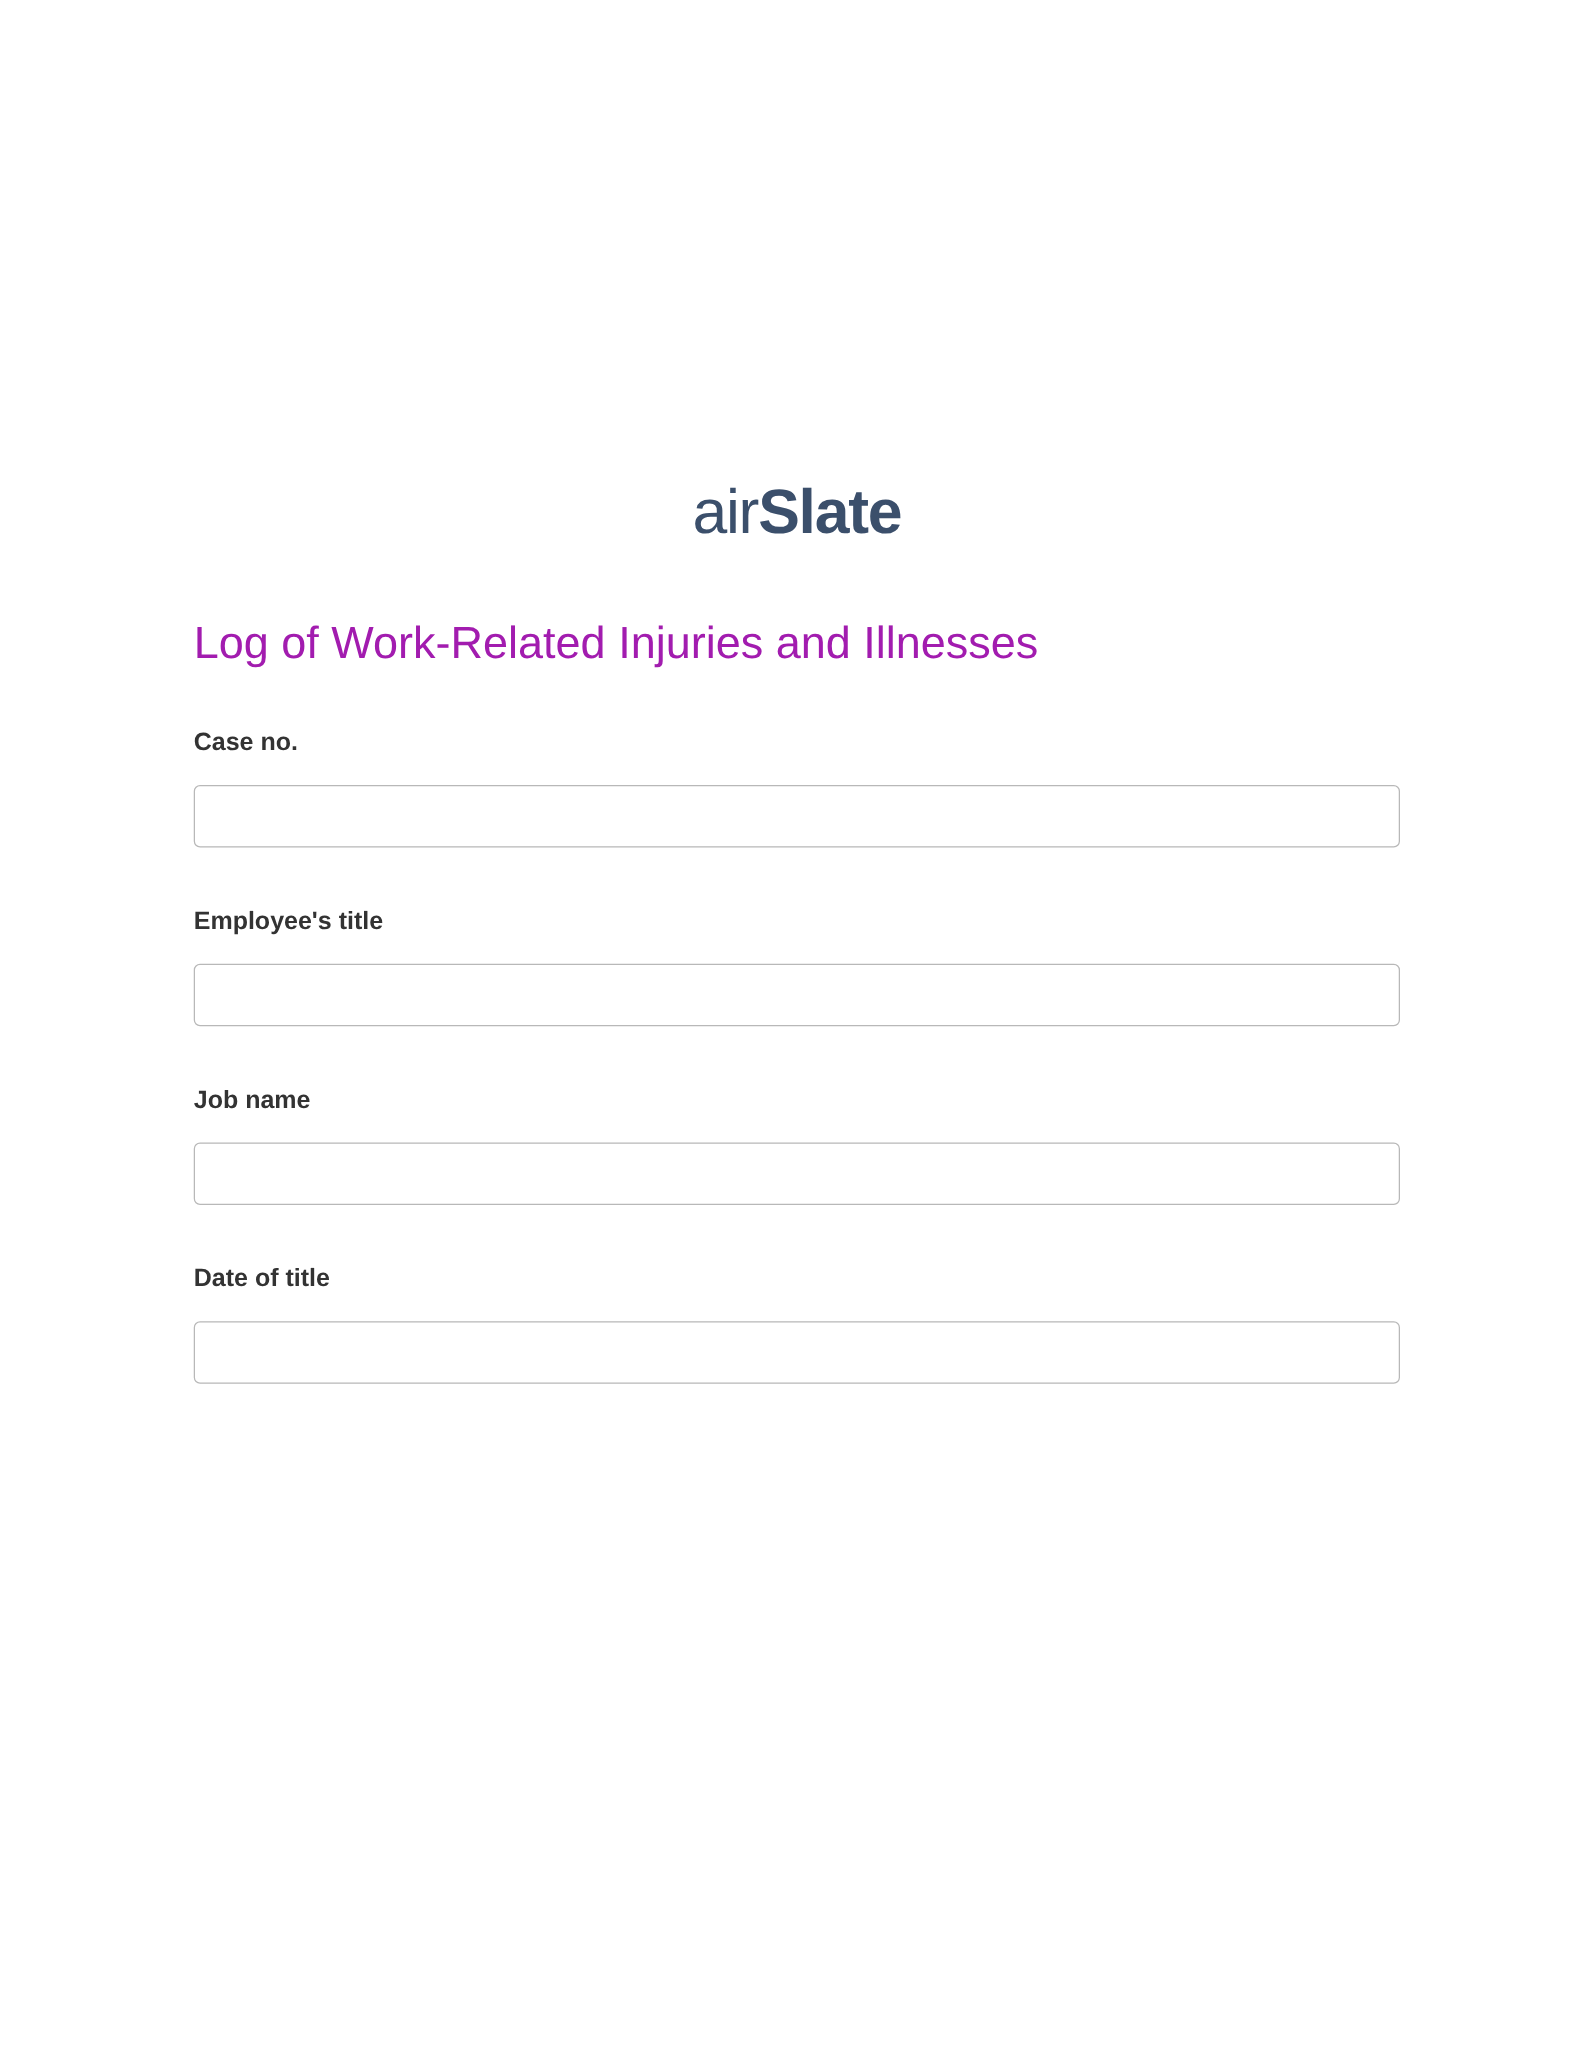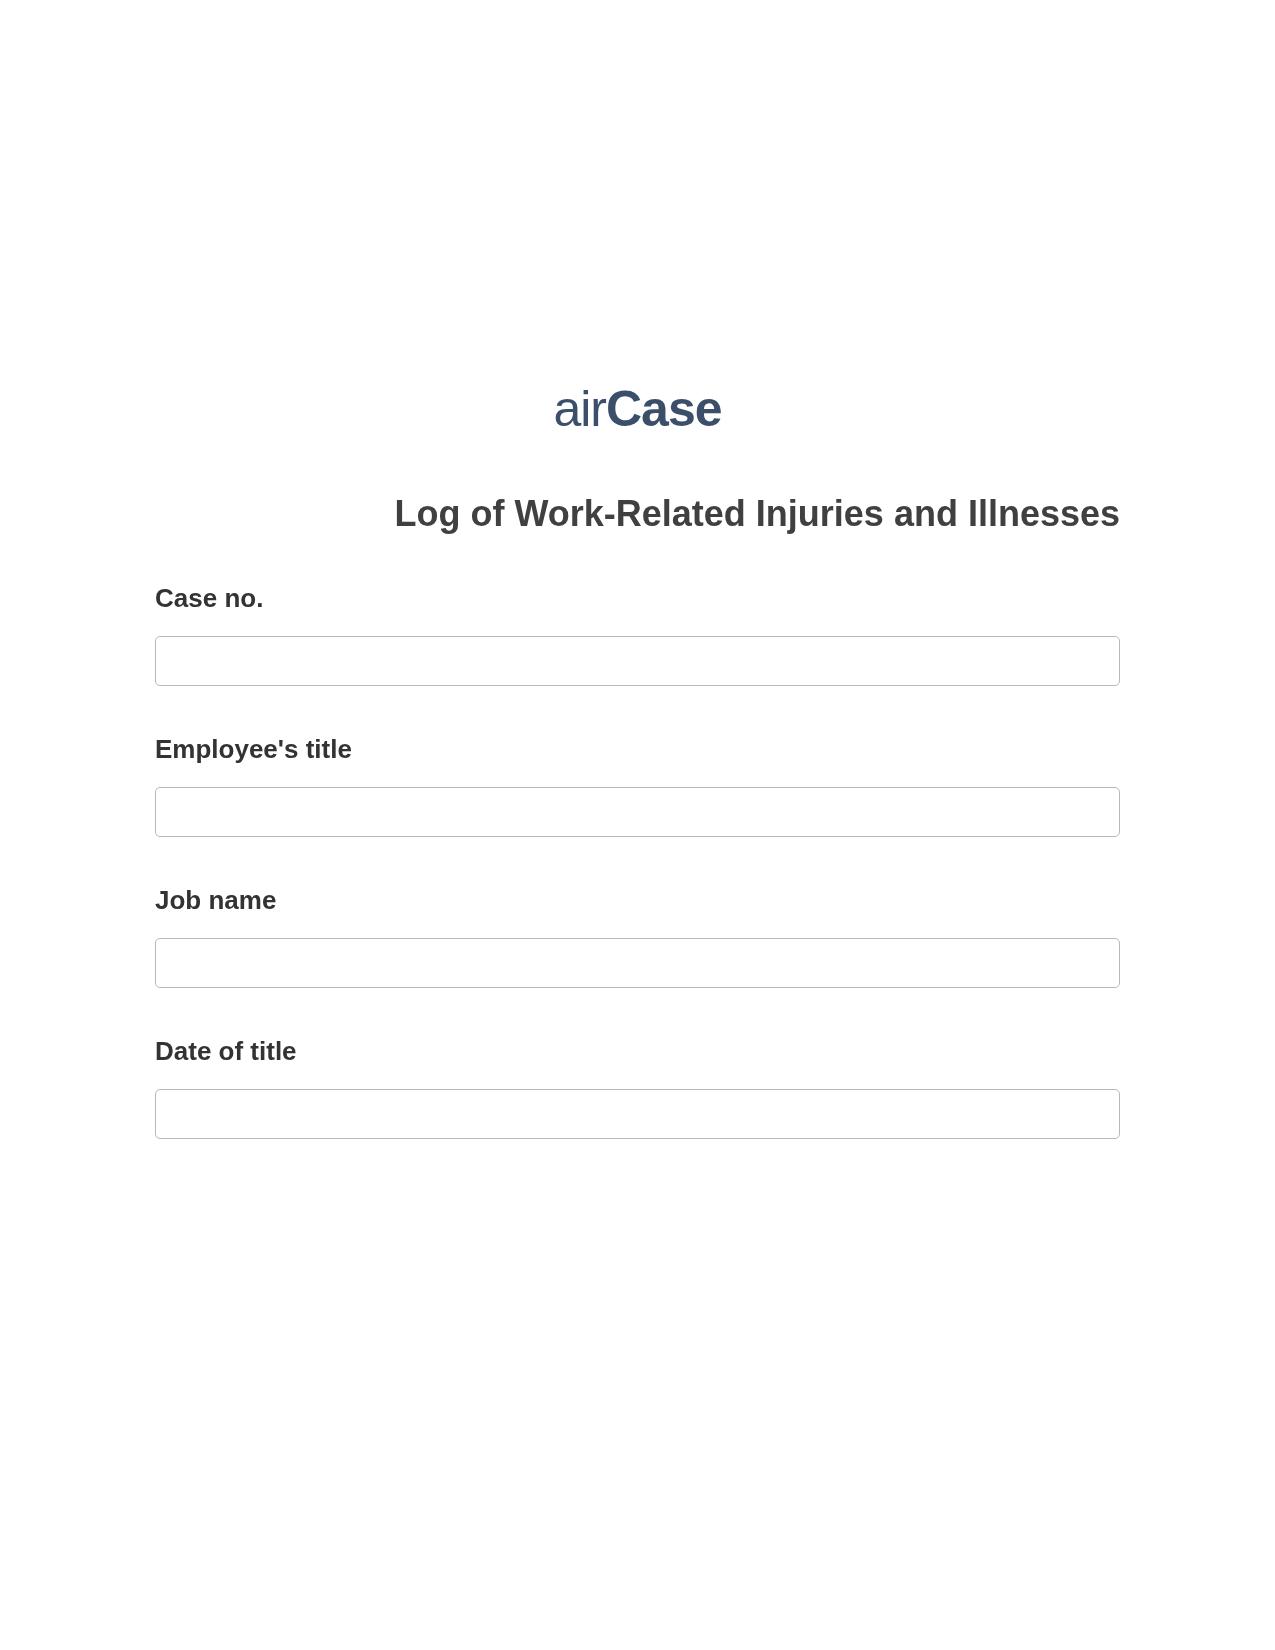--- a/index.html
+++ b/index.html
@@ -28,30 +28,29 @@
       letter-spacing: -1px;
     }
     .logo-air {
       font-weight: 400;
     }
     .logo-slate {
       font-weight: 700;
     }
     .form-title {
       font-size: 36px;
-      font-weight: 700;
-      color: #404040;
+      font-weight: 400;
+      color: #a21caf;
       margin-bottom: 48px;
-      text-align: right;
     }
     .form-field {
       margin-bottom: 48px;
     }
     .field-label {
-      font-size: 26px;
+      font-size: 20px;
       font-weight: 700;
       color: #333333;
       margin-bottom: 22px;
       display: block;
     }
     .field-input {
       width: 100%;
       height: 50px;
       border: 1px solid #b8b8b8;
       border-radius: 5px;
@@ -59,21 +58,21 @@
       font-size: 18px;
       background: #ffffff;
       outline: none;
     }
   </style>
 </head>
 <body>
 
 <div class="page">
   <div class="logo">
-    <span class="logo-text"><span class="logo-air">air</span><span class="logo-slate">Case</span></span>
+    <span class="logo-text"><span class="logo-air">air</span><span class="logo-slate">Slate</span></span>
   </div>
 
   <h1 class="form-title">Log of Work-Related Injuries and Illnesses</h1>
 
   <div class="form-field">
     <label class="field-label">Case no.</label>
     <input type="text" class="field-input" value="" style="">
   </div>
 
   <div class="form-field">

